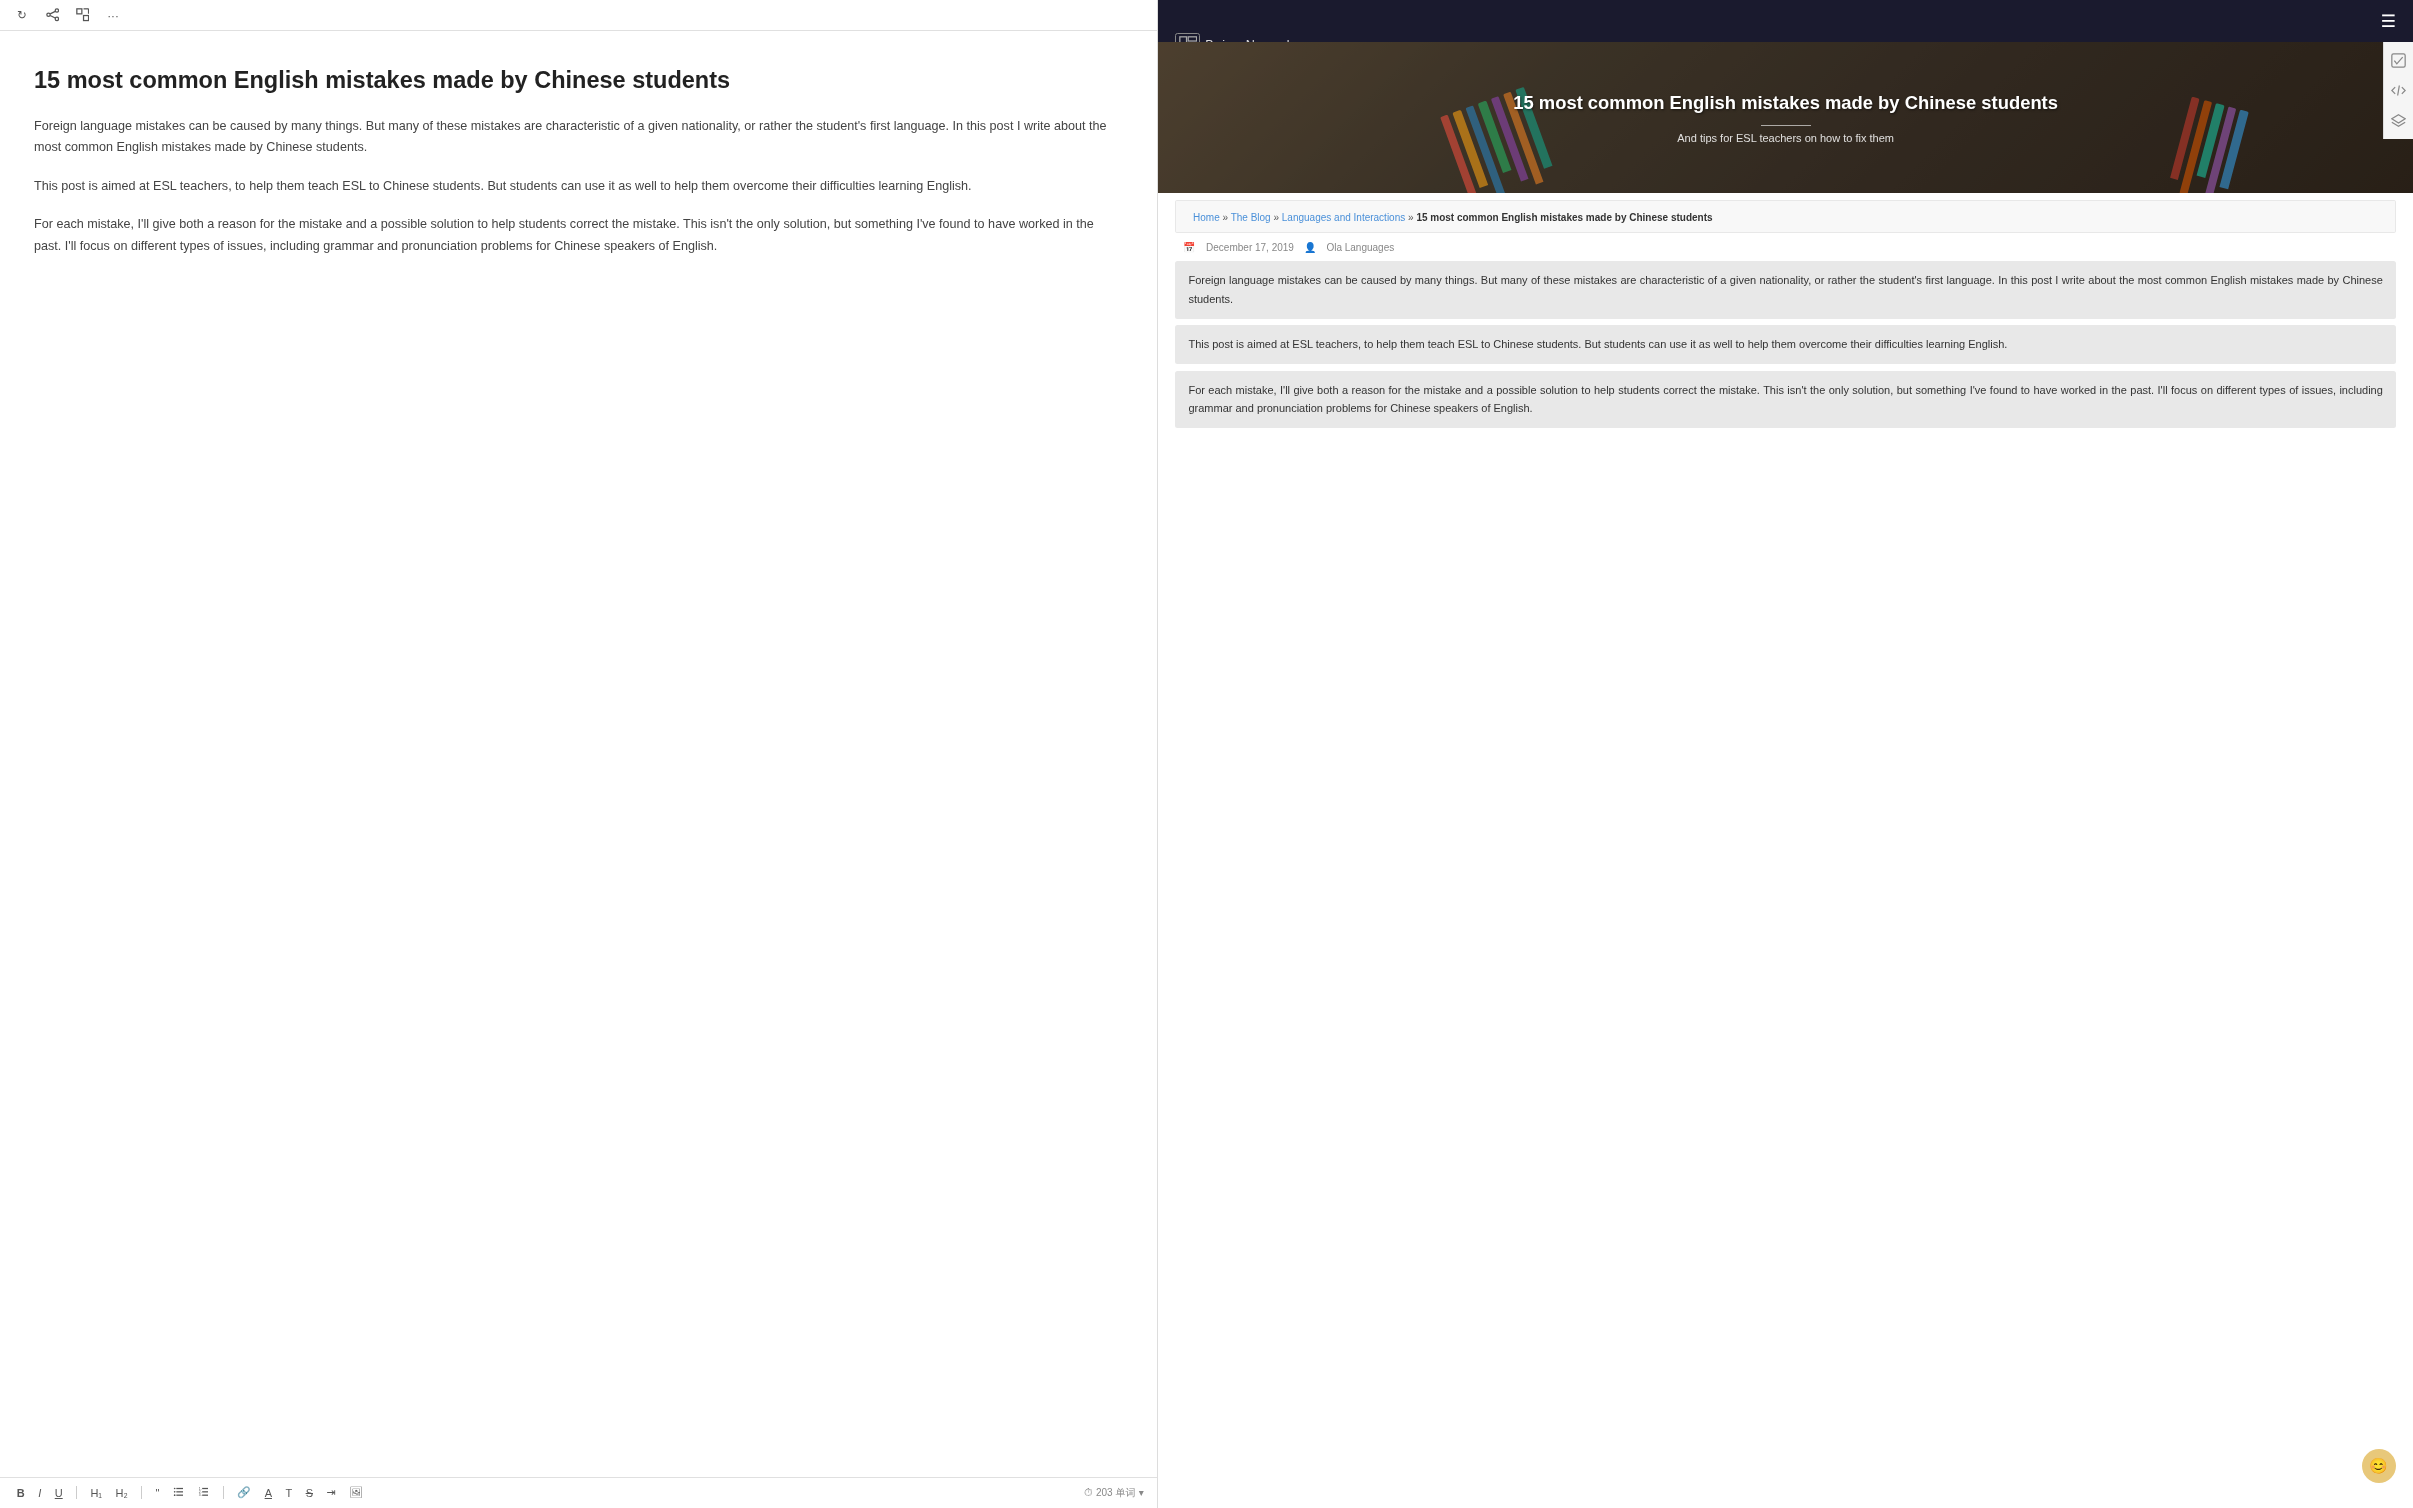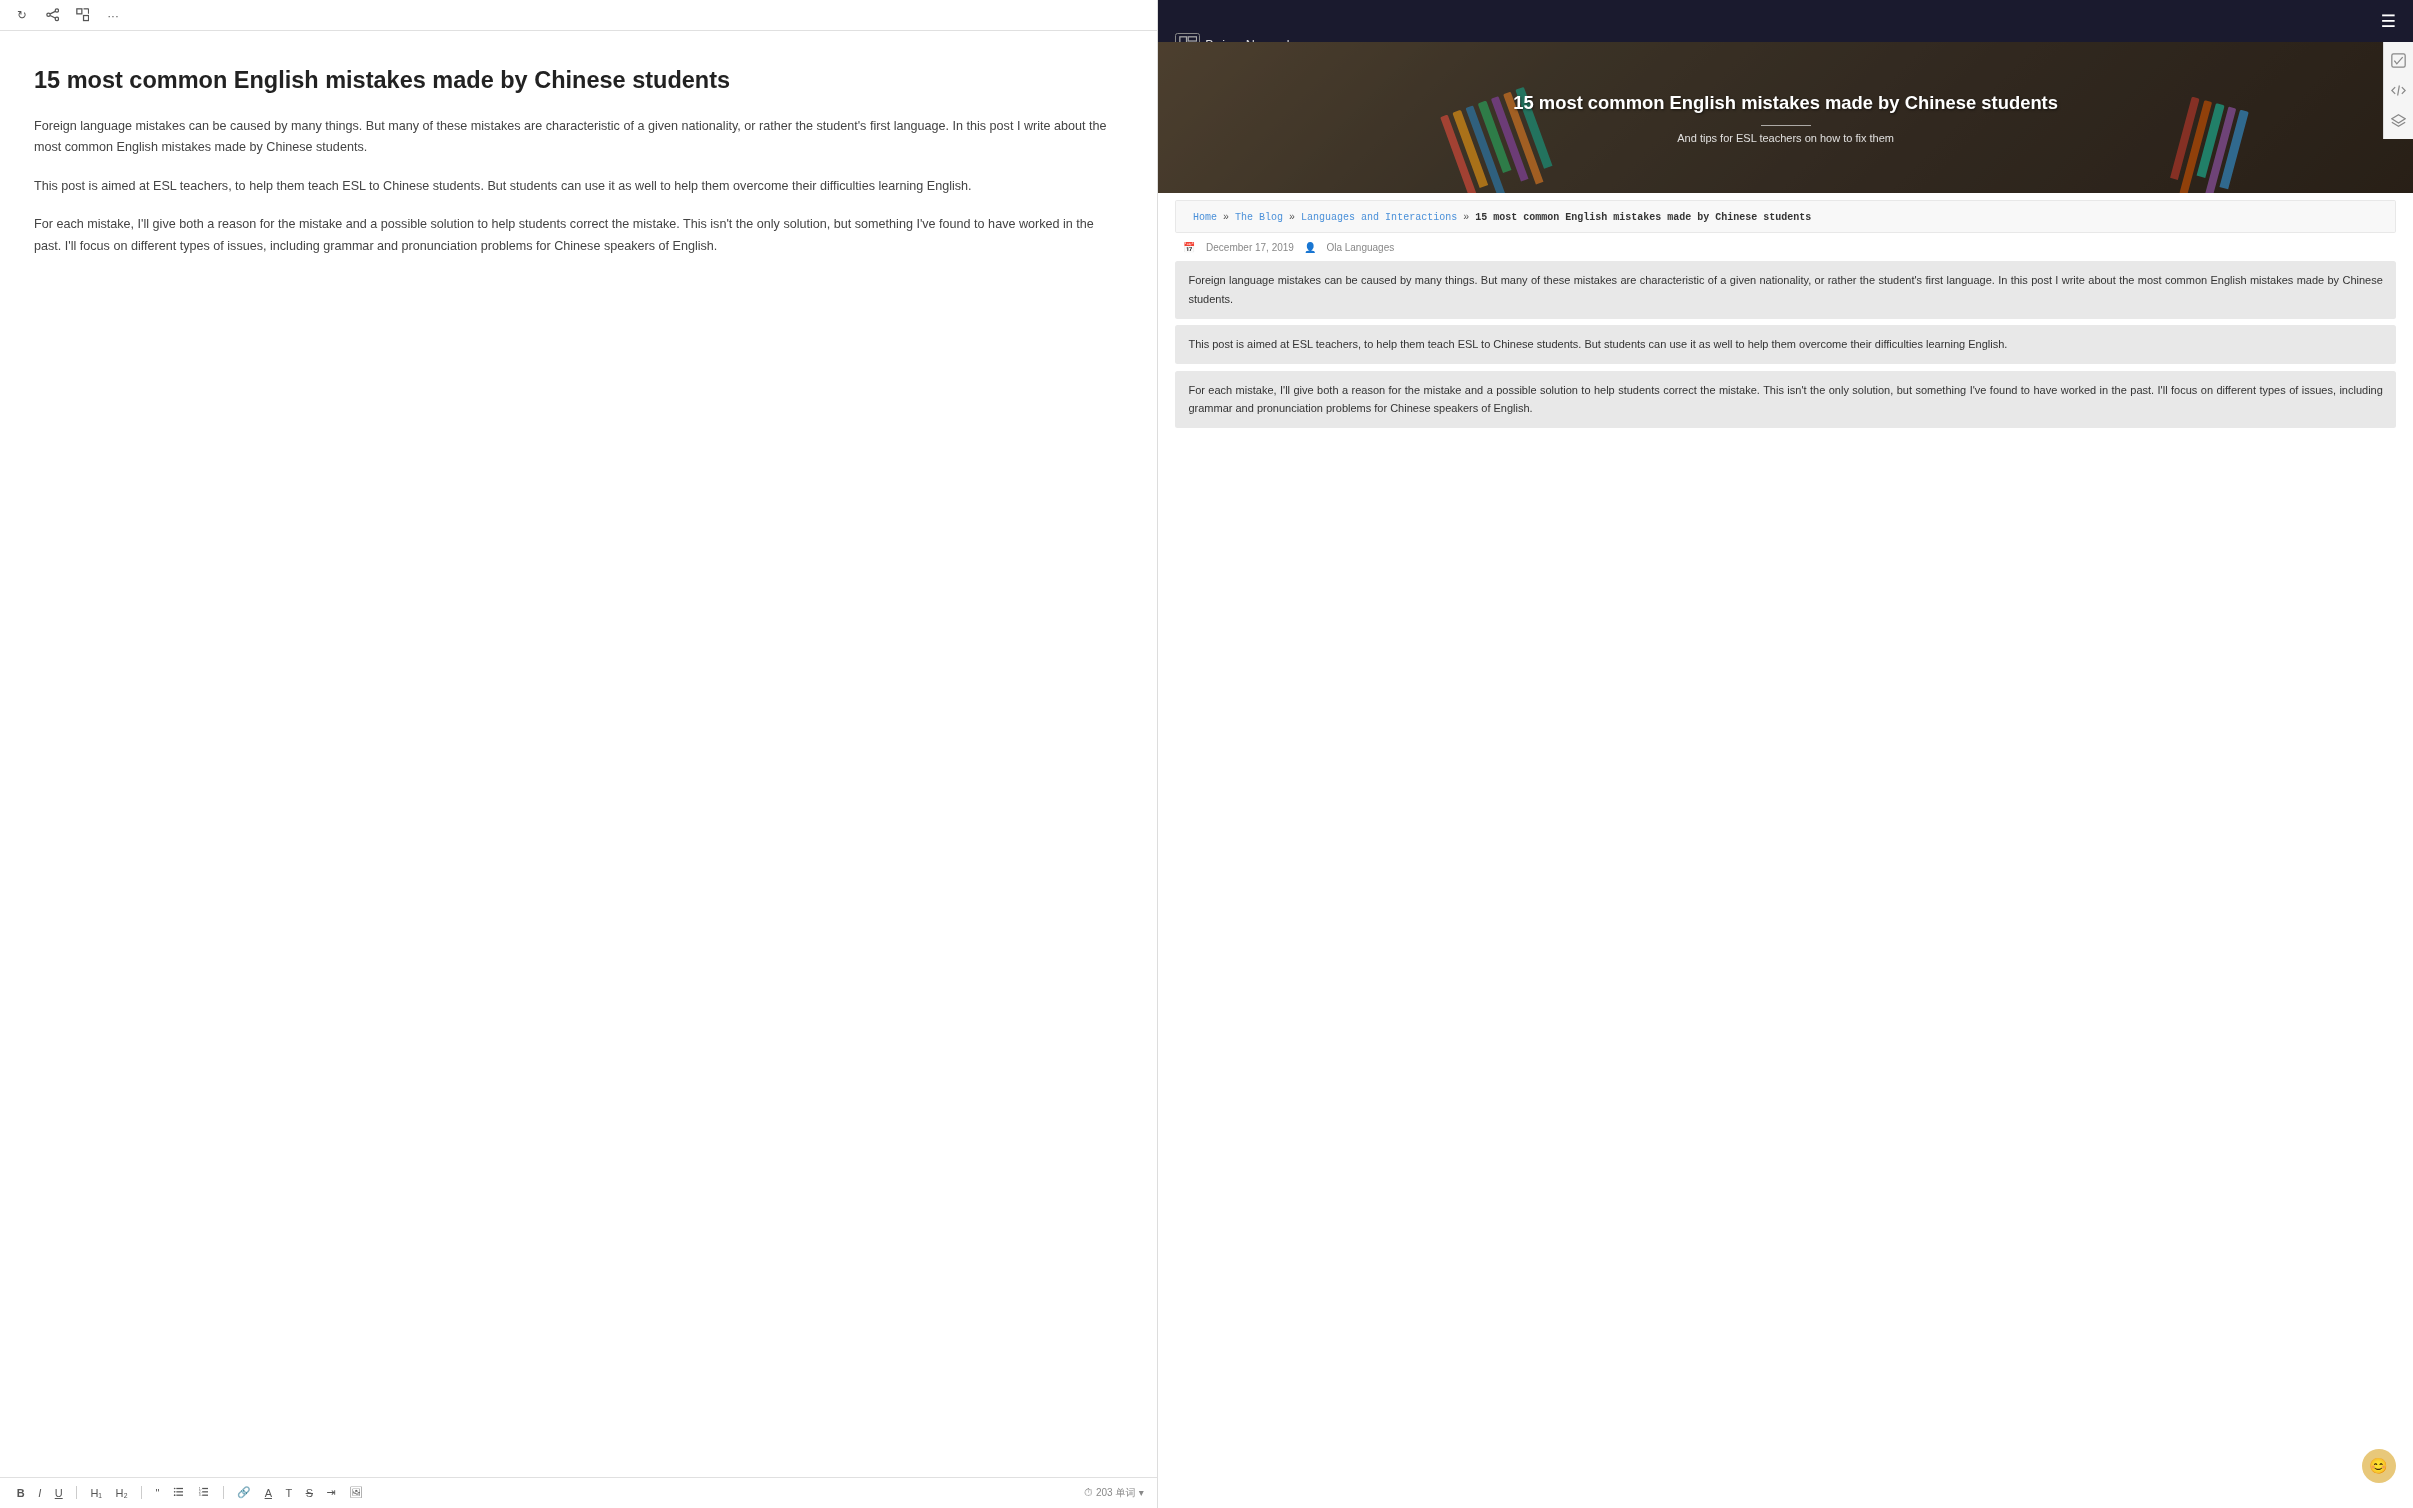--- a/index.html
+++ b/index.html
@@ -197,21 +197,20 @@
     }
 
     
     .breadcrumb-bar {
       background: #f8f8f8;
       border: 0.8px solid #e8e8e8;
       padding: 8.4px 17px;
       margin: 0 8.4px;
       margin-top: 6.7px;
       border-radius: 1.7px;
-      font-family: Liberation Mono, monospace;
     }
 
     .breadcrumb-text {
       font-size: 10px;
       color: #555;
     }
 
     .breadcrumb-link {
       color: #4a90d9;
       text-decoration: none;

